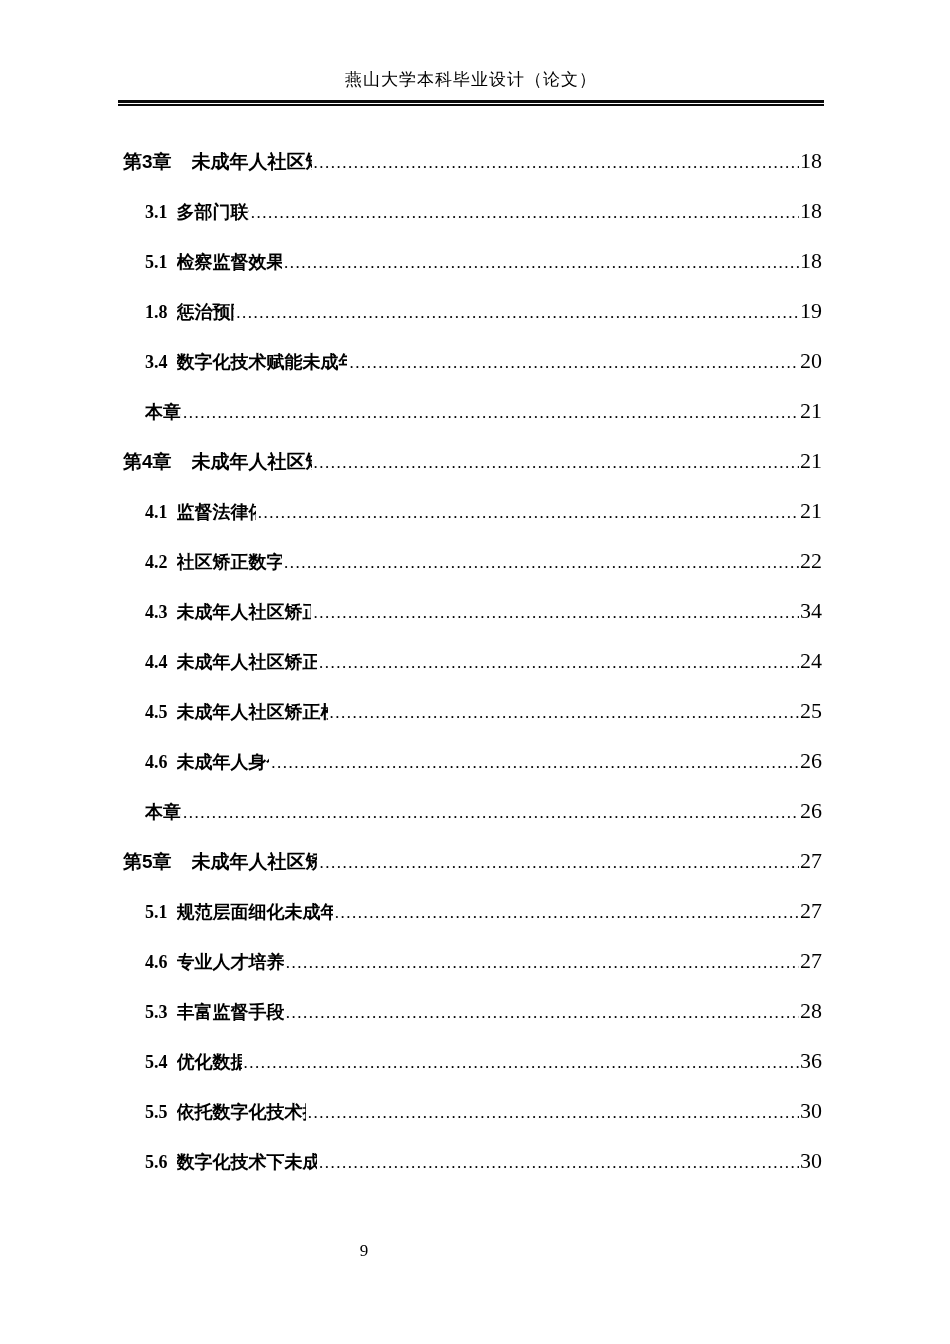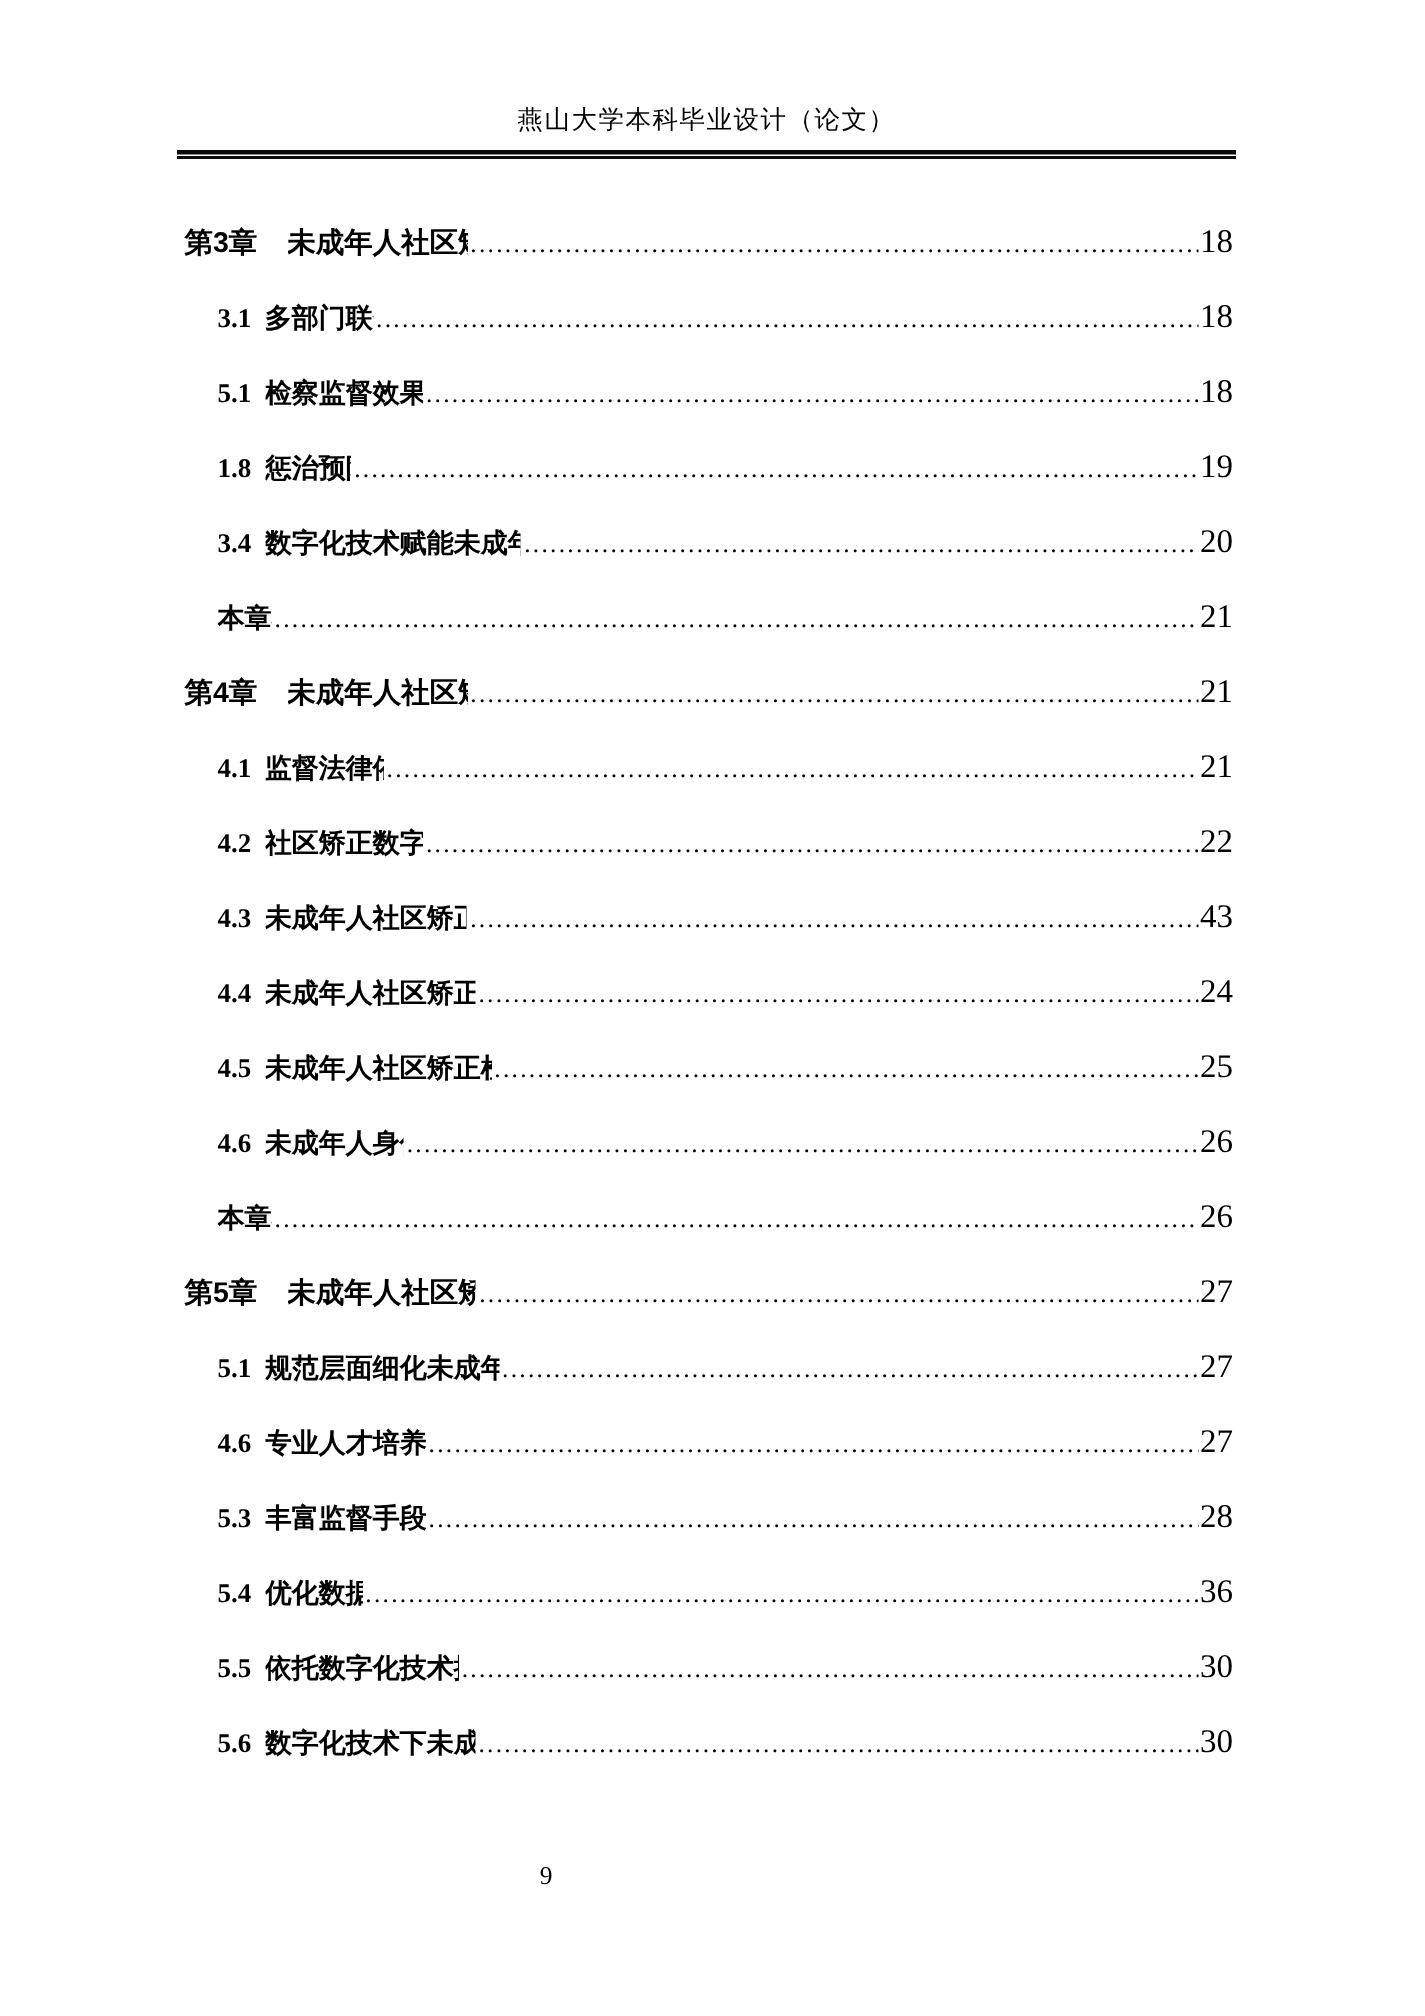--- a/index.html
+++ b/index.html
@@ -174,21 +174,21 @@
       <div class="toc-entry section">
     <span class="toc-num">4.2</span>
     <span class="toc-title">社区矫正数字检察专业人才不足</span>
     <span class="toc-leader"></span>
     <span class="toc-page">22</span>
   </div>
       <div class="toc-entry section">
     <span class="toc-num">4.3</span>
     <span class="toc-title">未成年人社区矫正检察监督的评价依据单一</span>
     <span class="toc-leader"></span>
-    <span class="toc-page">43</span>
+    <span class="toc-page">34</span>
   </div>
       <div class="toc-entry section">
     <span class="toc-num">4.4</span>
     <span class="toc-title">未成年人社区矫正检察监督的主体间沟通不足</span>
     <span class="toc-leader"></span>
     <span class="toc-page">24</span>
   </div>
       <div class="toc-entry section">
     <span class="toc-num">4.5</span>
     <span class="toc-title">未成年人社区矫正检察监督所需社会力量参与不足</span>

